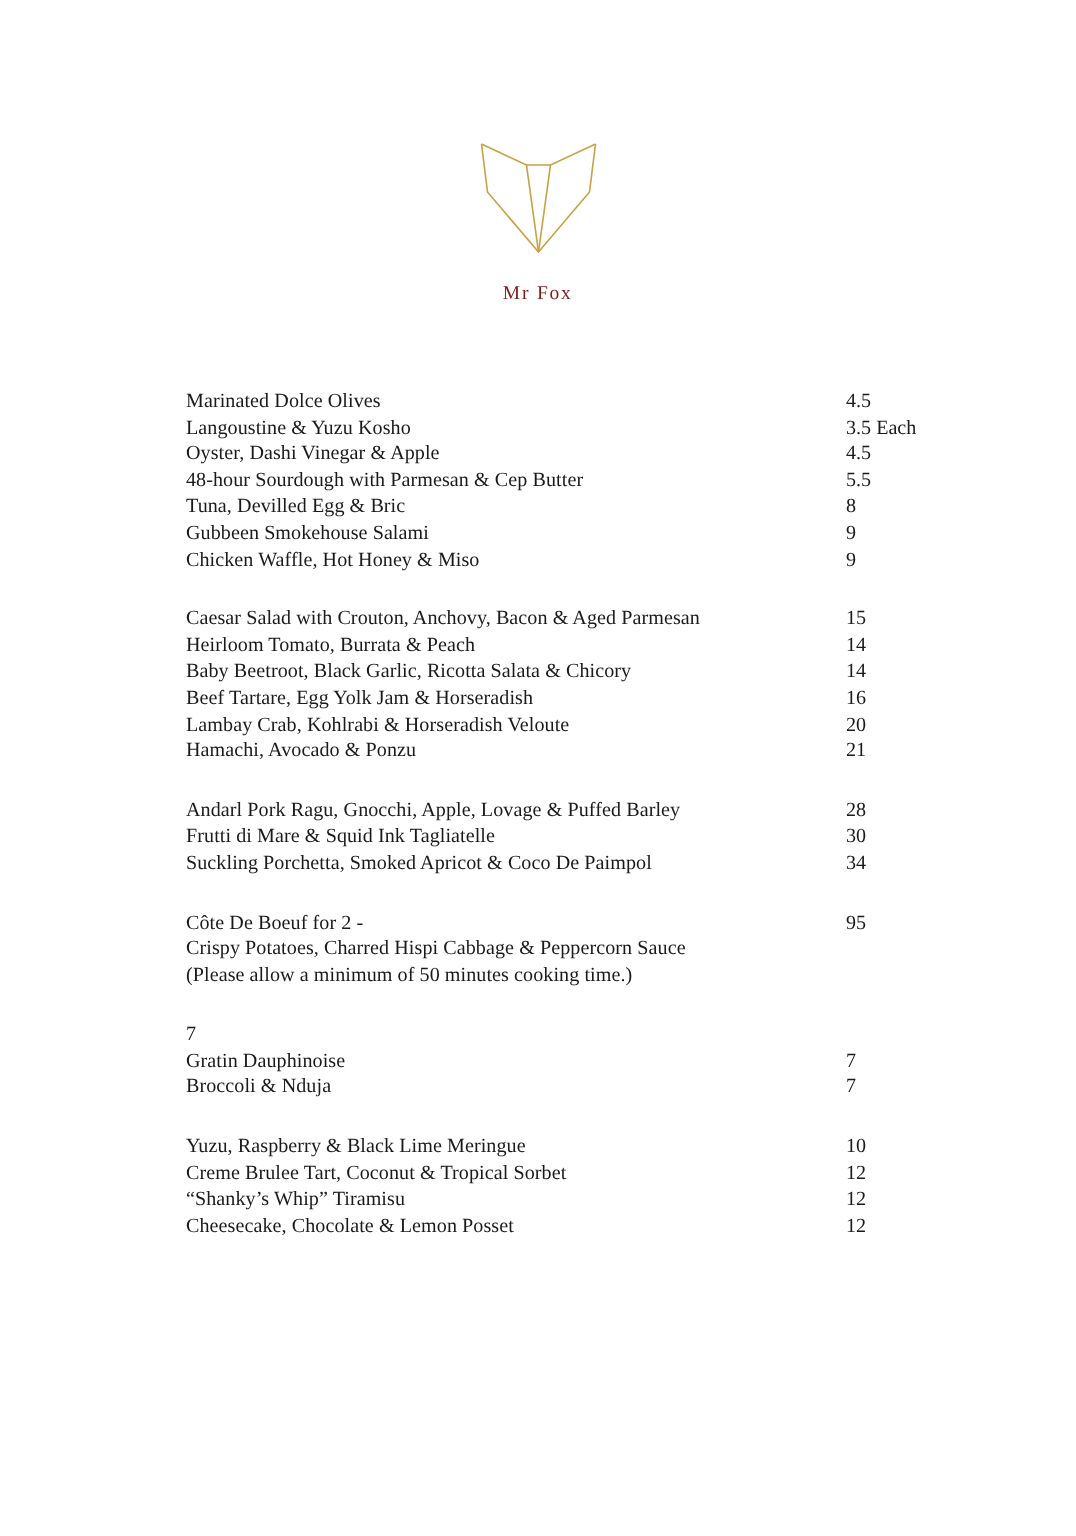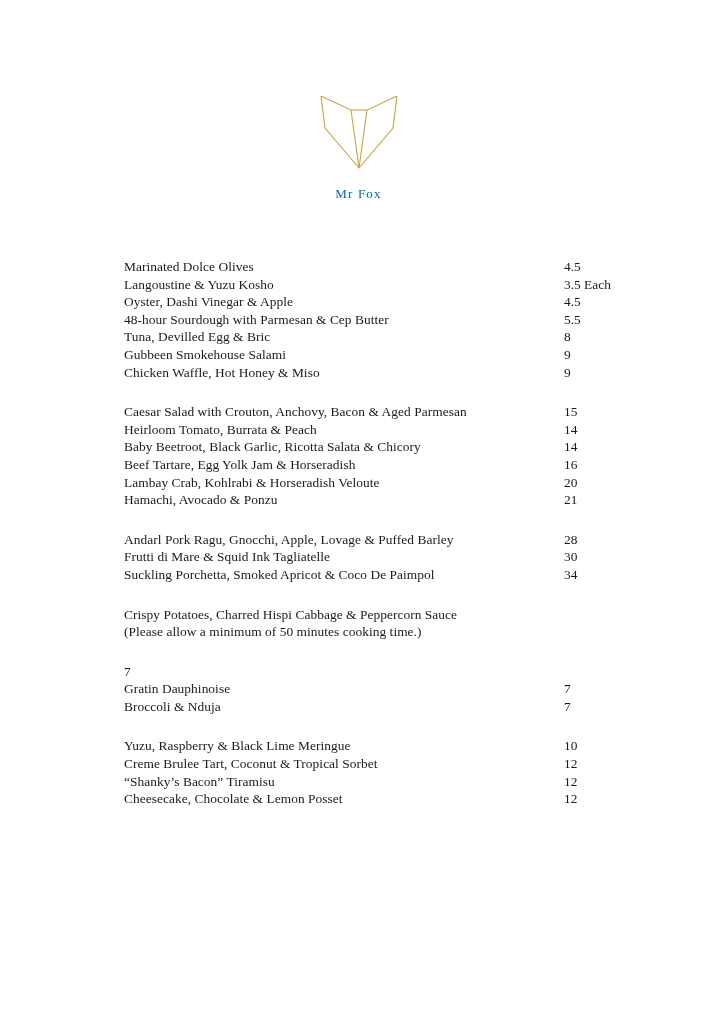--- a/index.html
+++ b/index.html
@@ -31,21 +31,21 @@
   .logo-mark {
     display: inline-block;
     width: 96px;
     height: 90px;
   }
   .logo-caption {
     margin-top: 4px;
     font-family: "Liberation Serif", serif;
     font-size: 13px;
     letter-spacing: 1.2px;
-    color: #0369a1;
+    color: #7f1d1d;
   }
   
   .menu {
     position: absolute;
     top: 258px;
     left: 81px;
     width: 556px;
     margin-left: 43px;
   }
   .section {
@@ -152,20 +152,24 @@
           <div class="name">Frutti di Mare &amp; Squid Ink Tagliatelle</div>
           <div class="price">30</div>
         </div>
         <div class="row">
           <div class="name">Suckling Porchetta, Smoked Apricot &amp; Coco De Paimpol</div>
           <div class="price">34</div>
         </div>
       </div>
       <div class="section">
         <div class="row">
+          <div class="name">Côte De Boeuf for 2 -</div>
+          <div class="price">95</div>
+        </div>
+        <div class="row">
           <div class="name">Crispy Potatoes, Charred Hispi Cabbage &amp; Peppercorn Sauce</div>
           <div class="price"></div>
         </div>
         <div class="row">
           <div class="name">(Please allow a minimum of 50 minutes cooking time.)</div>
           <div class="price"></div>
         </div>
       </div>
       <div class="section">
         <div class="row">
@@ -183,21 +187,21 @@
       <div class="section">
         <div class="row">
           <div class="name">Yuzu, Raspberry &amp; Black Lime Meringue</div>
           <div class="price">10</div>
         </div>
         <div class="row">
           <div class="name">Creme Brulee Tart, Coconut &amp; Tropical Sorbet</div>
           <div class="price">12</div>
         </div>
         <div class="row">
-          <div class="name">“Shanky’s Bacon” Tiramisu</div>
+          <div class="name">“Shanky’s Whip” Tiramisu</div>
           <div class="price">12</div>
         </div>
         <div class="row">
           <div class="name">Cheesecake, Chocolate &amp; Lemon Posset</div>
           <div class="price">12</div>
         </div>
       </div>
     </div>
 
 </div>

